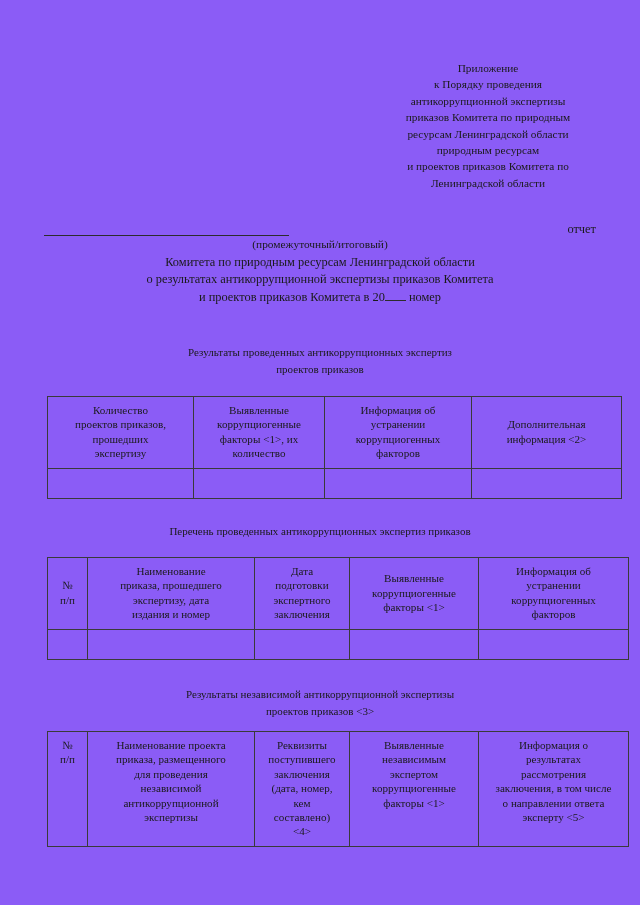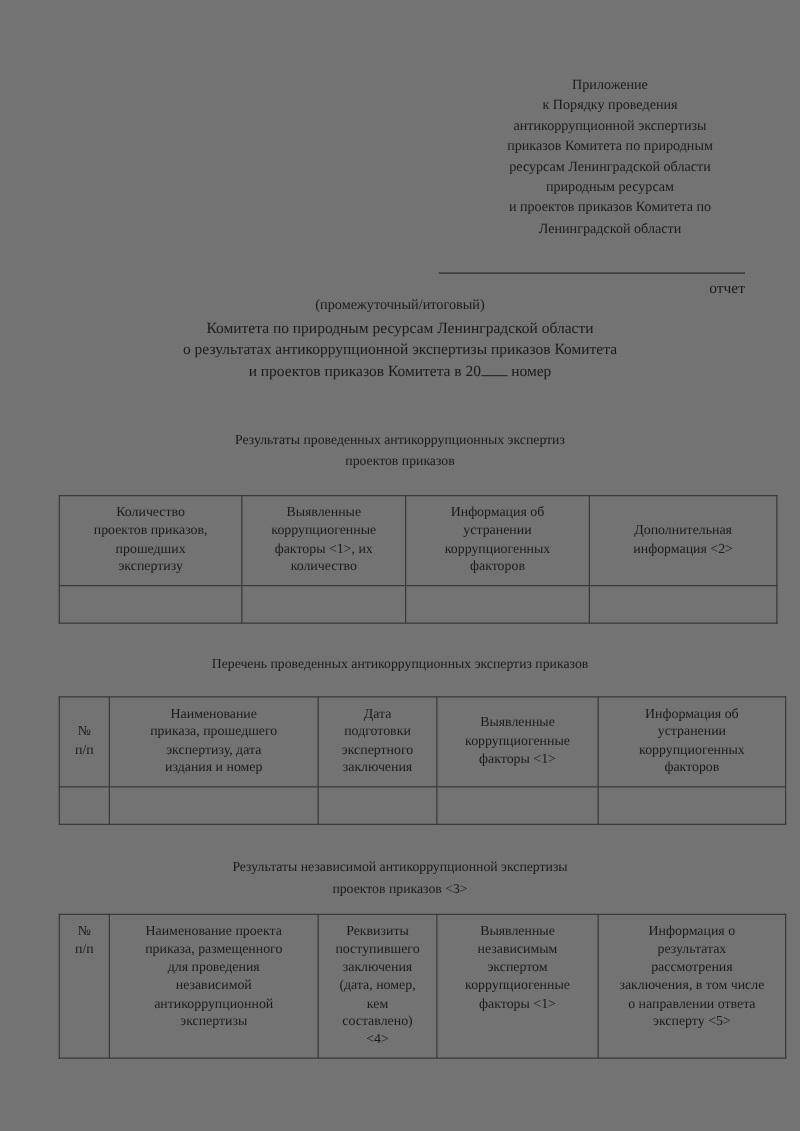--- a/index.html
+++ b/index.html
@@ -10,21 +10,21 @@
   }
   body {
     font-family: "Liberation Serif", "DejaVu Serif", serif;
     color: #1a1a1a;
   }
   #page {
     position: relative;
     width: 640px;
     height: 905px;
     margin: 0 auto;
-    background: #737373;
+    background: #8b5cf6;
     overflow: hidden;
     box-sizing: border-box;
   }
 
   
   .appendix-block {
     position: absolute;
     left: 380px;
     top: 60px;
     width: 216px;
@@ -40,24 +40,23 @@
     left: 44px;
     top: 219px;
     width: 552px;
     text-align: center;
     font-size: 12.4px;
     line-height: 17.6px;
   }
   .rule-row {
     display: flex;
     align-items: flex-end;
-    justify-content: center;
+    justify-content: space-between;
     gap: 5px;
     height: 17px;
-    flex-direction: column;
   }
   .blank-rule {
     display: inline-block;
     width: 245px;
     border-bottom: 1px solid #2c2c2c;
     height: 13px;
   }
   .rule-row .after-rule { line-height: 13px; }
   .sub-note { font-size: 11.4px; }
   .title-line { display: block; white-space: nowrap; }

